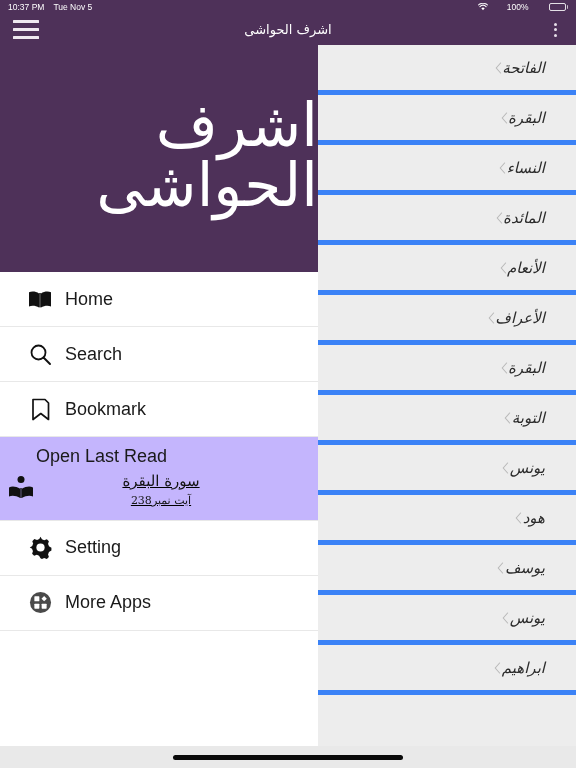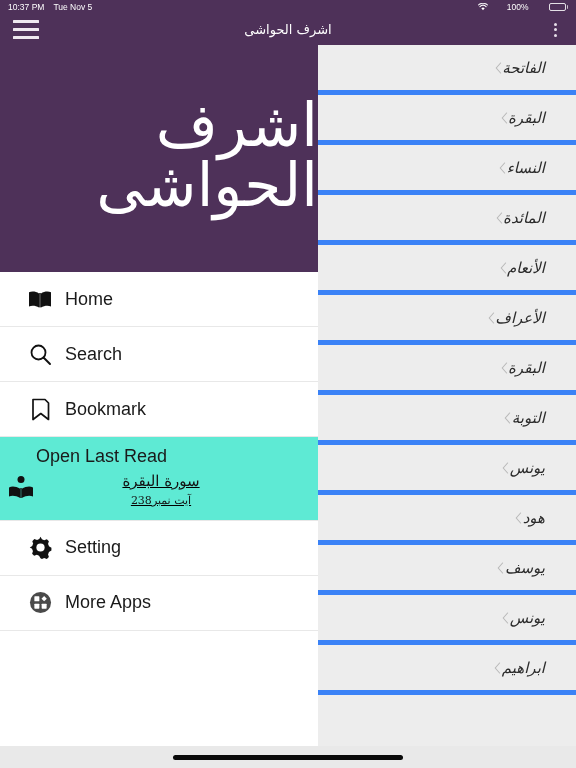--- a/index.html
+++ b/index.html
@@ -119,21 +119,21 @@
     margin-left: 10px;
     font-size: 18px;
     color: #1a1a1a;
     font-family: "Liberation Sans", sans-serif;
   }
 
   
   .lastread {
     border-bottom: 1px solid #e8e8e8;
     padding: 9px 4px 11px 0;
-    background: #5eead4;
+    background: #c4b5fd;
     cursor: pointer;
   }
   .lastread .lr-title {
     font-size: 18px; color: #1a1a1a;
     padding-left: 36px;
     margin-bottom: 4px;
   }
   .lastread .lr-body {
     display: flex; align-items: flex-start; text-decoration: underline;
   }

